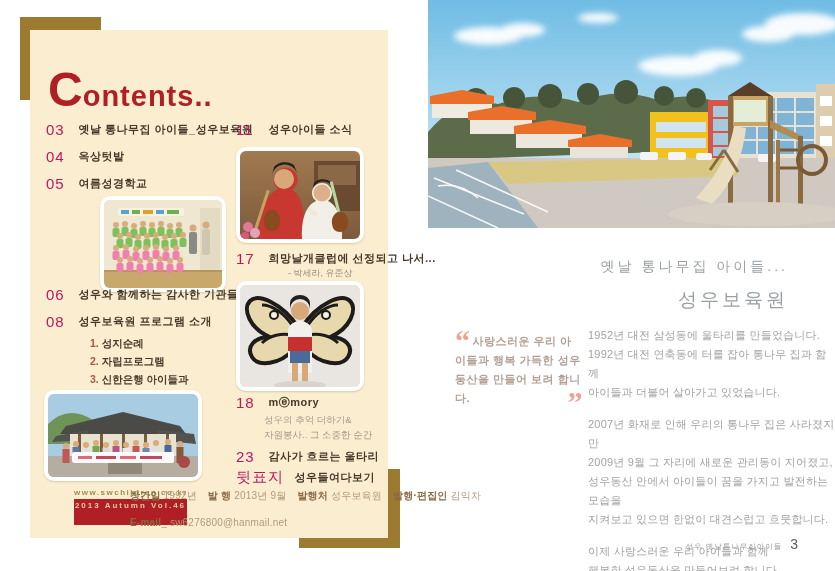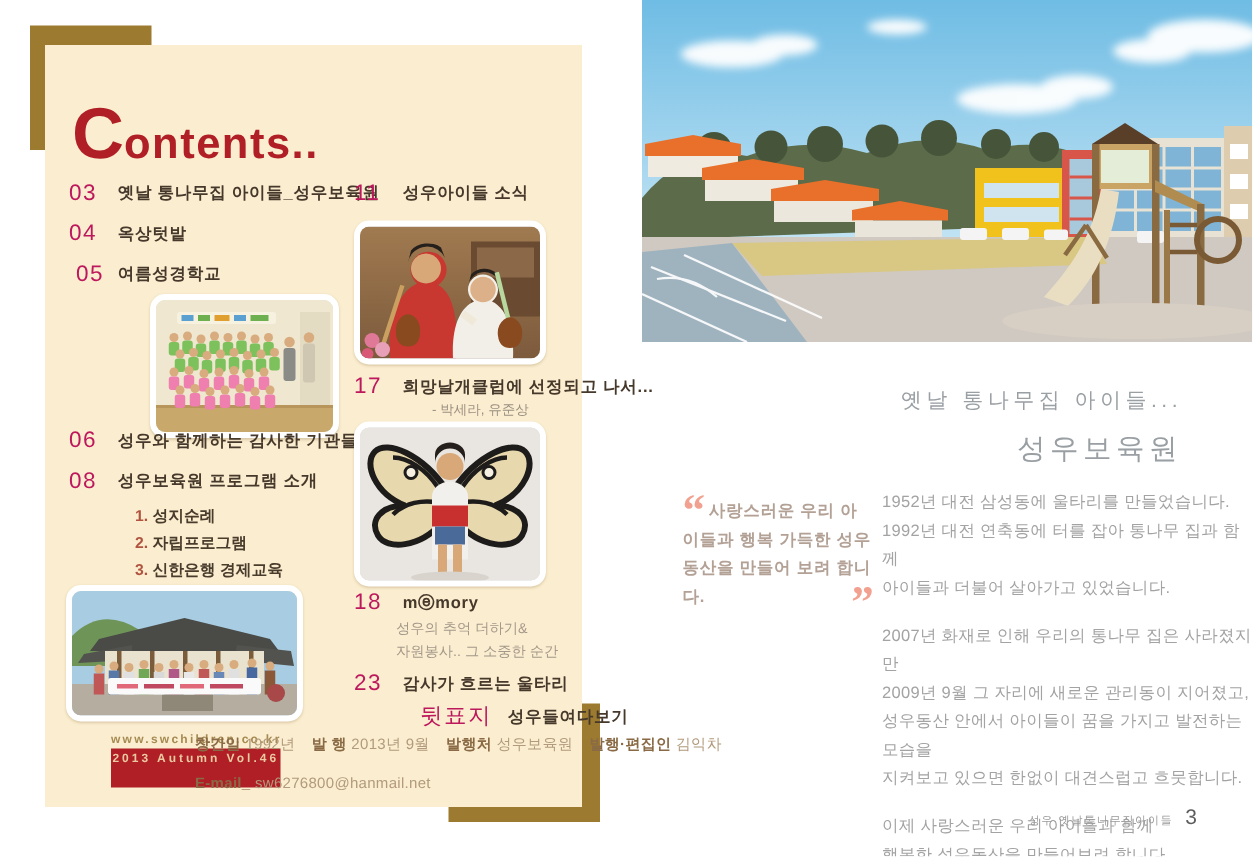--- a/index.html
+++ b/index.html
@@ -11,21 +11,21 @@
   .sq-tl { left:20px; top:17px; width:81px; height:83px; }
   .sq-br { left:299px; top:469px; width:101px; height:79px; }
   .cream { position:absolute; left:30px; top:30px; width:358px; height:508px; background:#fbeed0; }
 
   .contents-title { position:absolute; left:48px; top:68px; color:#b01f26; font-weight:bold; }
   .contents-title .big { font-size:48px; line-height:44px; }
   .contents-title .rest { font-size:29px; letter-spacing:1px; }
 
   .toc-row { position:absolute; white-space:nowrap; }
   .num { display:inline-block; width:28px; font-size:15px; font-weight:300; color:#be185d; vertical-align:middle; letter-spacing:1px; }
-  .num-wide { width:auto; margin-right:6px;margin-left:44px; }
+  .num-wide { width:auto; margin-right:6px; }
   .lbl { display:inline-block; font-size:11px; font-weight:bold; color:#46382a; vertical-align:middle; letter-spacing:0.5px; }
   .sub-line { position:absolute; font-size:10.5px; color:#4a3c2c; font-weight:bold; }
   .sub-line .sub-num { color:#b0543f; }
   .byline { position:absolute; font-size:9px; color:#9b8f82; }
   .memo-sub { position:absolute; font-size:9.5px; color:#a4988a; line-height:15px; white-space:pre-line; }
 
   .photo { position:absolute; border:4px solid #ffffff; border-radius:10px; overflow:hidden; box-shadow:0 1px 2px rgba(120,90,40,.25); background:#ddd; }
   .photo svg { display:block; }
 
   .site-url { position:absolute; left:74px; top:488px; font-size:8px; letter-spacing:1.5px; color:#a58a52; font-weight:bold; }
@@ -65,21 +65,21 @@
   </div>
 
   <div class="toc-row" style="left:46px;top:120px;">
     <span class="num">03</span>
     <span class="lbl">옛날 통나무집 아이들_성우보육원</span>
   </div>
   <div class="toc-row" style="left:46px;top:147px;">
     <span class="num">04</span>
     <span class="lbl">옥상텃밭</span>
   </div>
-  <div class="toc-row" style="left:46px;top:174px;text-align:center;">
+  <div class="toc-row" style="left:46px;top:174px;">
     <span class="num">05</span>
     <span class="lbl">여름성경학교</span>
   </div>
 
   <div class="photo" style="left:100px;top:196px;width:126px;height:96px;">
     <svg width="118" height="88" viewBox="0 0 118 88">
       <rect width="118" height="88" fill="#efe7d0"></rect>
       <rect x="0" y="70" width="118" height="18" fill="#c9a86b"></rect>
       <rect x="0" y="70" width="118" height="2" fill="#b8955a"></rect>
       <rect x="96" y="8" width="20" height="62" fill="#e3dbc2"></rect>
@@ -139,21 +139,21 @@
   <div class="toc-row" style="left:46px;top:285px;">
     <span class="num">06</span>
     <span class="lbl">성우와 함께하는 감사한 기관들</span>
   </div>
   <div class="toc-row" style="left:46px;top:312px;">
     <span class="num">08</span>
     <span class="lbl">성우보육원 프로그램 소개</span>
   </div>
   <div class="sub-line" style="left:90px;top:337px;"><span class="sub-num">1.</span> <span>성지순례</span></div>
   <div class="sub-line" style="left:90px;top:355px;"><span class="sub-num">2.</span> <span>자립프로그램</span></div>
-  <div class="sub-line" style="left:90px;top:373px;"><span class="sub-num">3.</span> <span>신한은행 경제교육</span></div>
+  <div class="sub-line" style="left:90px;top:373px;"><span class="sub-num">3.</span> <span>신한은행 아이들과</span></div>
 
   <div class="photo" style="left:44px;top:390px;width:158px;height:91px;">
     <svg width="150" height="83" viewBox="0 0 150 83">
       <rect width="150" height="83" fill="#a8cce2"></rect>
       <path d="M0,30 Q20,10 45,26 L45,50 L0,50 Z" fill="#6f9458"></path>
       <path d="M18,32 L75,18 L132,32 L138,40 L12,40 Z" fill="#4a4a46"></path>
       <path d="M8,42 L40,36 L40,46 L4,48 Z" fill="#52524e"></path>
       <path d="M110,36 L146,40 L148,50 L108,46 Z" fill="#52524e"></path>
       <rect x="22" y="40" width="106" height="22" fill="#e9e2cf"></rect>
       <rect x="30" y="40" width="3" height="22" fill="#7a5b3a"></rect>

